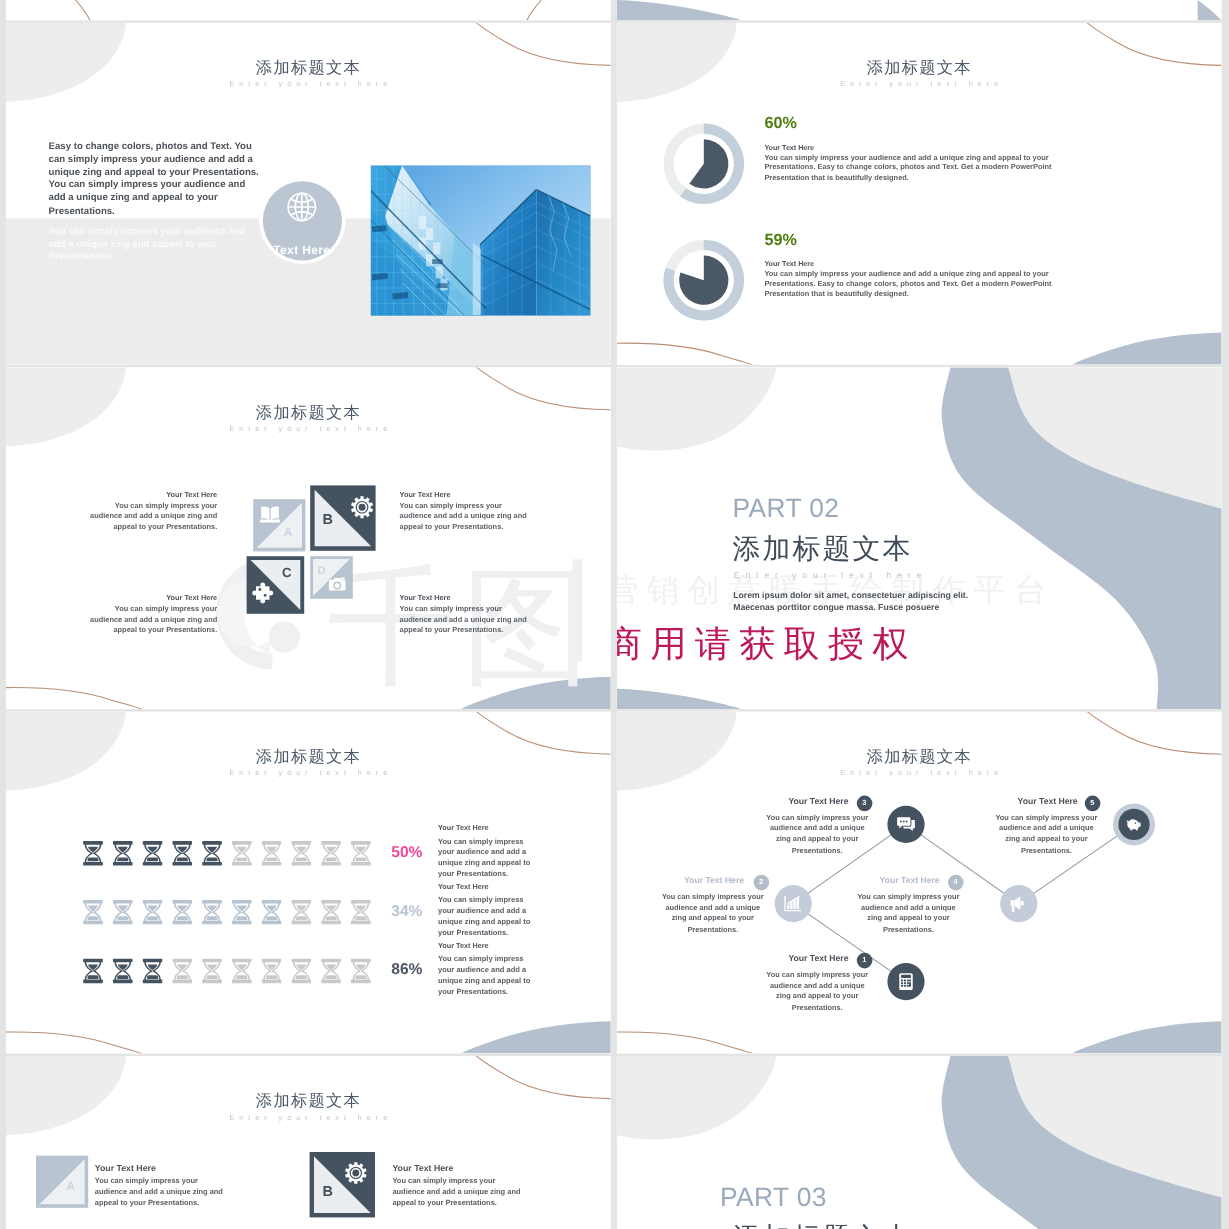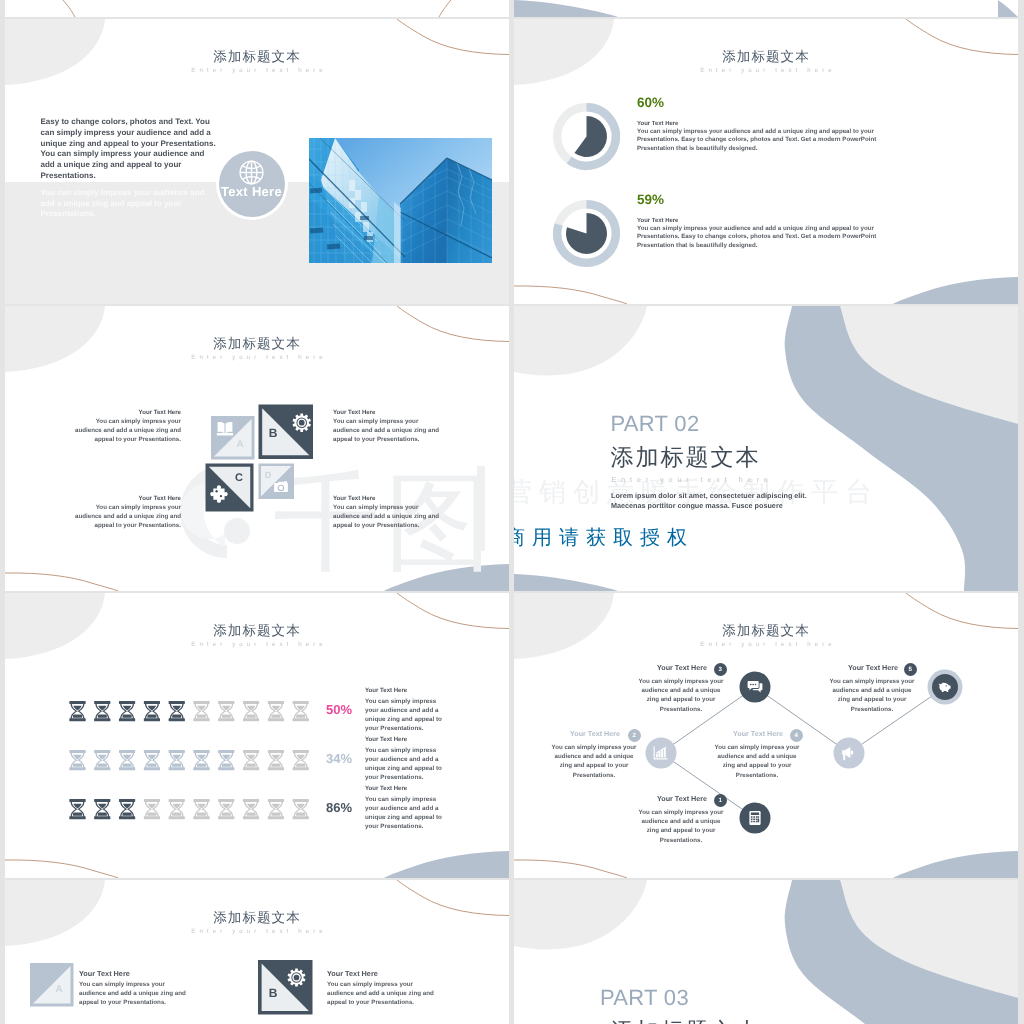--- a/index.html
+++ b/index.html
@@ -21,21 +21,21 @@
 
   
   .tx{position:absolute;font-family:"Liberation Sans",sans-serif;color:#5b6066}
 
   
   .s1-band{position:absolute;left:0;right:0;bottom:0;height:122px;background:#ececec}
   .s1-body{left:35.5px;top:98px;width:178px;font-size:8px;line-height:10.75px;font-weight:bold;color:#4d525a}
   .s1-body2{left:35.5px;top:169px;width:170px;font-size:8px;line-height:10.5px;font-weight:bold;color:#fafafa}
   .s1-badge{position:absolute;left:213.5px;top:131.5px;width:66px;height:66px;border-radius:50%;background:#bcc6d2;
             box-shadow:0 0 0 3px #fff;display:flex;flex-direction:column;align-items:center;justify-content:flex-start;padding-top:7px;box-sizing:border-box}
-  .s1-badge .lbl{font-size:13px;color:#fff;margin-top:1px;letter-spacing:.3px;font-weight:bold;line-height:8px}
+  .s1-badge .lbl{font-size:10px;color:#fff;margin-top:19px;letter-spacing:.3px;font-weight:bold;line-height:8px}
   .s1-photo{position:absolute;left:304px;top:119px;width:183px;height:125px;overflow:hidden;background:#2d87c8}
   .s2-pct{position:absolute;font-size:13.5px;font-weight:bold;color:#4d7c0f;line-height:14px}
   .s2-h{position:absolute;font-size:5.95px;font-weight:bold;color:#4d525a;line-height:7px}
   .s2-p{position:absolute;font-size:6.18px;line-height:8.9px;color:#5b6066;width:240px;font-weight:bold}
   .s3-h{position:absolute;font-size:6.1px;font-weight:bold;color:#4d525a;line-height:7px}
   .s3-p{position:absolute;font-size:6.18px;line-height:9.1px;color:#5b6066;width:108px;font-weight:bold}
 
   
   .part-num{position:absolute;font-size:22px;color:#9aaabb;letter-spacing:.3px;line-height:22px}
   .part-cn{position:absolute;font-size:23.2px;color:#3f4b57;letter-spacing:1.8px;line-height:23px}
@@ -347,21 +347,21 @@
     <path d="M0,0 L133,0 C130,18 114,44 86,58 C60,71 28,72 0,66 Z" fill="#ededed"></path>
 
     <path d="M326,0 L505,0 L505,118 C490,114 460,106 430,96 C400,86 366,72 348,52 C332,34 330.0,10 326,0 Z" fill="#ededed"></path>
 
     <path d="M278,0 L326,0 C330.0,10 332,34 348,52 C366,72 400,86 430,96 C460,106 490,114 505,118 L505,285 L450,285 C449.7,278.2 453.7,259.2 448,244 C442.3,228.8 432.2,210.7 416,194 C399.8,177.3 372.2,160.7 351,144 C329.8,127.3 302.3,110.7 289,94 C275.7,77.3 272.8,59.7 271,44 C269.2,28.3 276.8,7.3 278,0 Z" fill="#b4c0ce"></path>
 
     <path d="M0,268 C26,269 54,273 76,278 C90,281 99,283 104,285 L0,285 Z" fill="#b4c0ce"></path>
   </svg>
   <div class="wm" style="left:0;top:0;width:504px;height:285px;overflow:hidden">
     <div style="position:absolute;left:-9px;top:172px;font-size:27px;color:#eff1f3;letter-spacing:7px;font-family:'Liberation Sans',sans-serif;white-space:nowrap;line-height:28px">营销创意暖手绘制作平台</div>
-    <div style="position:absolute;left:-9px;top:218px;font-size:20px;color:#0369a1;letter-spacing:7px;font-family:'Liberation Sans',sans-serif;white-space:nowrap;line-height:28px">商用请获取授权</div>
+    <div style="position:absolute;left:-9px;top:218px;font-size:30px;color:#be185d;letter-spacing:7px;font-family:'Liberation Sans',sans-serif;white-space:nowrap;line-height:28px">商用请获取授权</div>
   </div>
   <div class="part-num" style="left:96.5px;top:107px">PART 02</div>
   <div class="part-cn" style="left:96.5px;top:140px">添加标题文本</div>
   <div class="part-en" style="left:97.5px;top:170px">Enter your text here</div>
   <div class="part-p" style="left:97px;top:185px">Lorem ipsum dolor sit amet, consectetuer adipiscing elit. Maecenas porttitor congue massa. Fusce posuere</div>
 </div>
 
 <div class="slide sl-col1 sl-r3">
   <svg class="deco" viewBox="0 0 504 285" width="504" height="285">
     <path d="M0,0 L100,0 C97,33 63,63 0,66 Z" fill="#ededed"></path>

